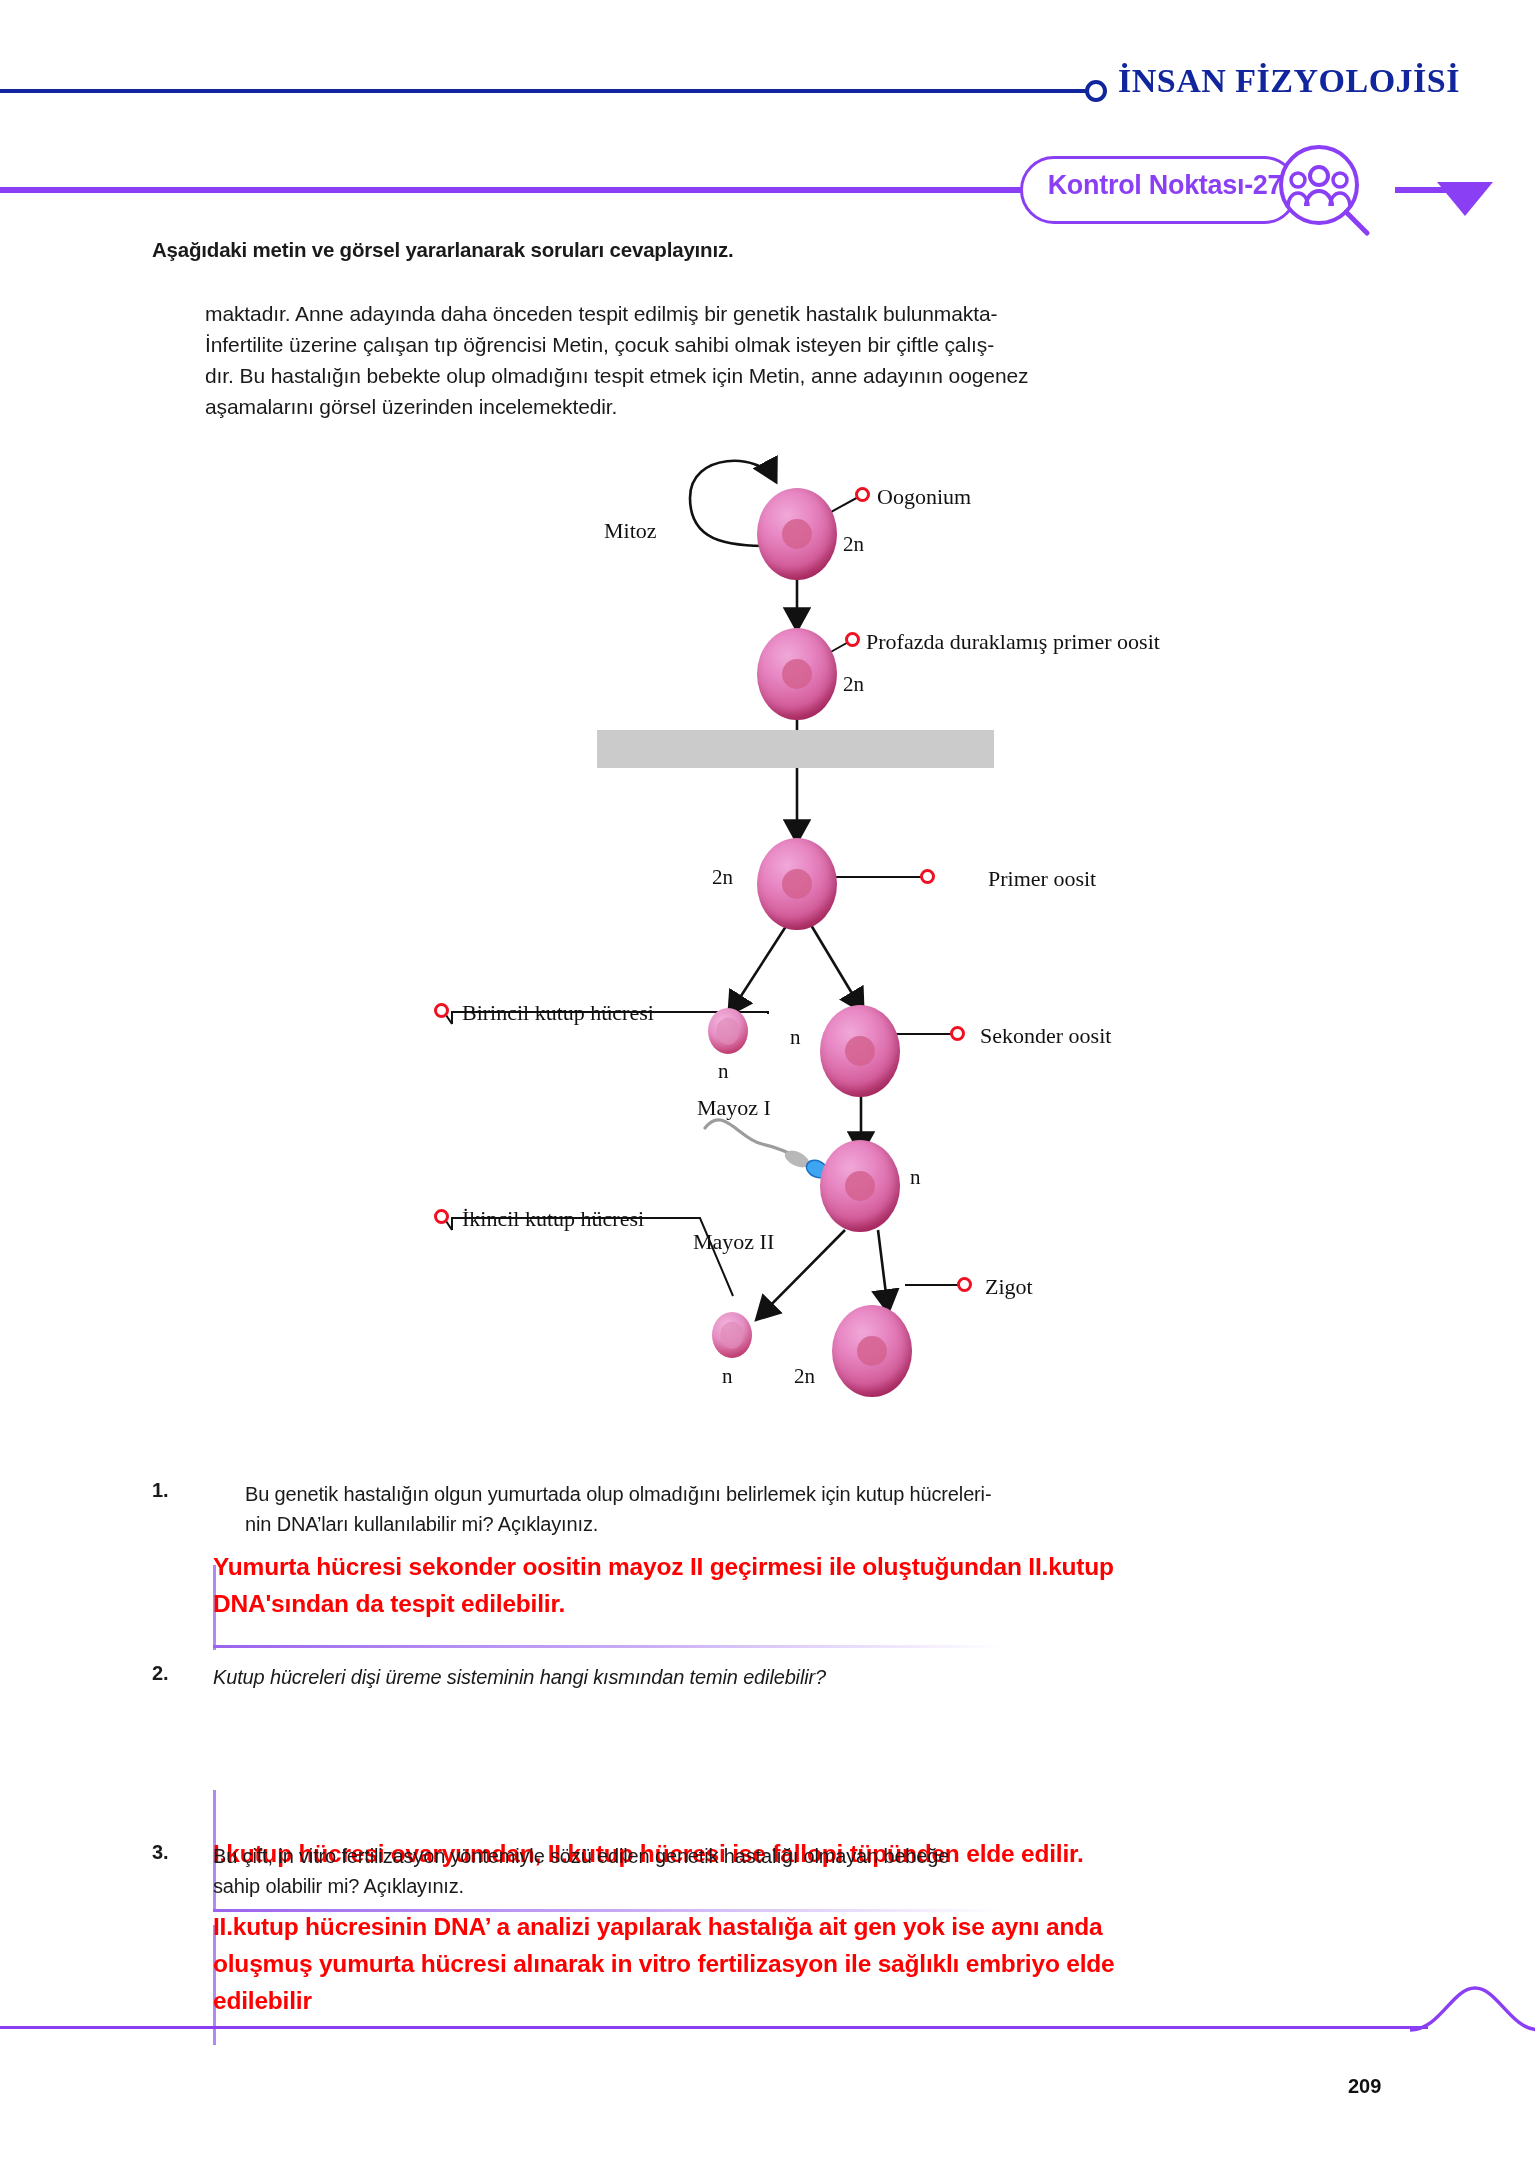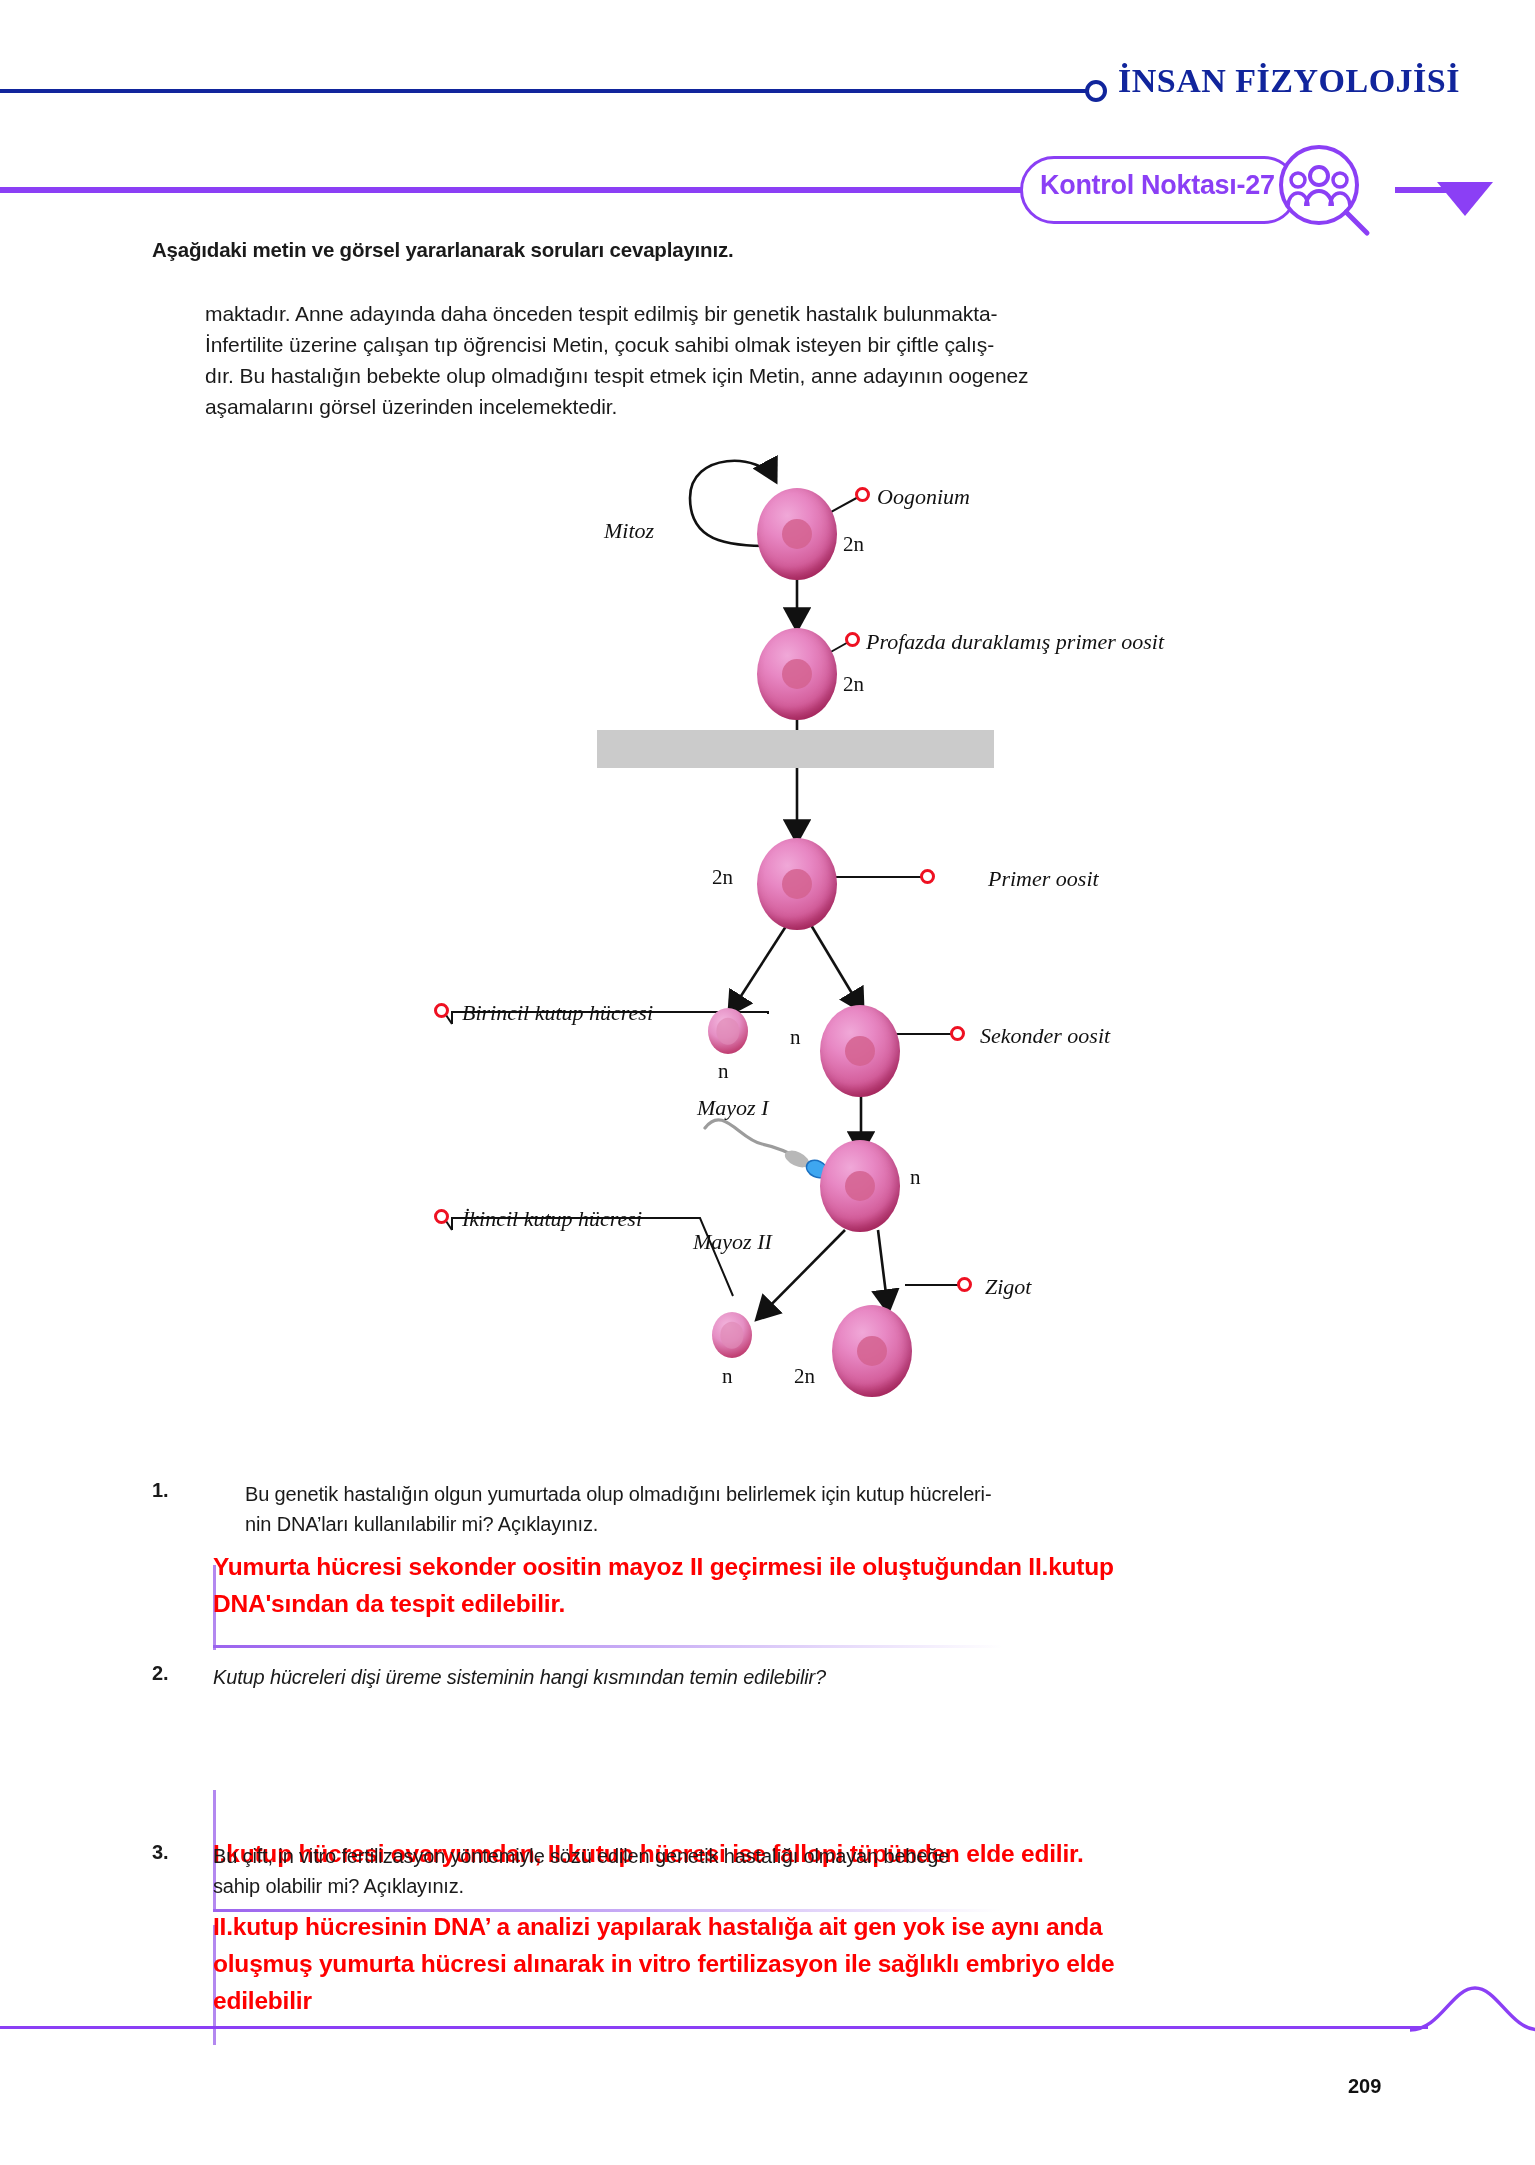--- a/index.html
+++ b/index.html
@@ -45,21 +45,21 @@
     border-top:34px solid #8b3ff5;
   }
   .kn-pill {
     position:absolute; left:1020px; top:156px;
     width:278px; height:68px;
     border:3px solid #8b3ff5; border-radius:34px;
     background:#ffffff;
   }
   .kn-label {
     position:absolute; left:1040px; top:170px;
-    width:250px; 
+    width:250px; text-align:center;
     font-size:27px; font-weight:bold; color:#8b3ff5;
     white-space:nowrap; letter-spacing:-0.3px;
   }
   .kn-icon {
     position:absolute; left:1272px; top:140px;
     width:100px; height:100px;
   }
 
   
   .prompt {
@@ -95,21 +95,21 @@
   }
   .polar .pn {
     position:absolute; left:50%; top:50%; transform:translate(-50%,-50%);
     width:58%; height:58%; border-radius:50%;
     background:#e08ab6; opacity:0.7;
   }
 
   .dlabel {
     position:absolute;
     font-family:"Liberation Serif", serif;
-    font-size:22px; color:#111; white-space:nowrap;font-style:italic;
+    font-size:22px; color:#111; white-space:nowrap;
   }
   .dsmall {
     position:absolute;
     font-family:"Liberation Serif", serif;
     font-size:21px; color:#111; white-space:nowrap;
   }
   .redring {
     position:absolute; width:15px; height:15px;
     border:3.5px solid #ee1122; border-radius:50%; background:#fff;
   }

